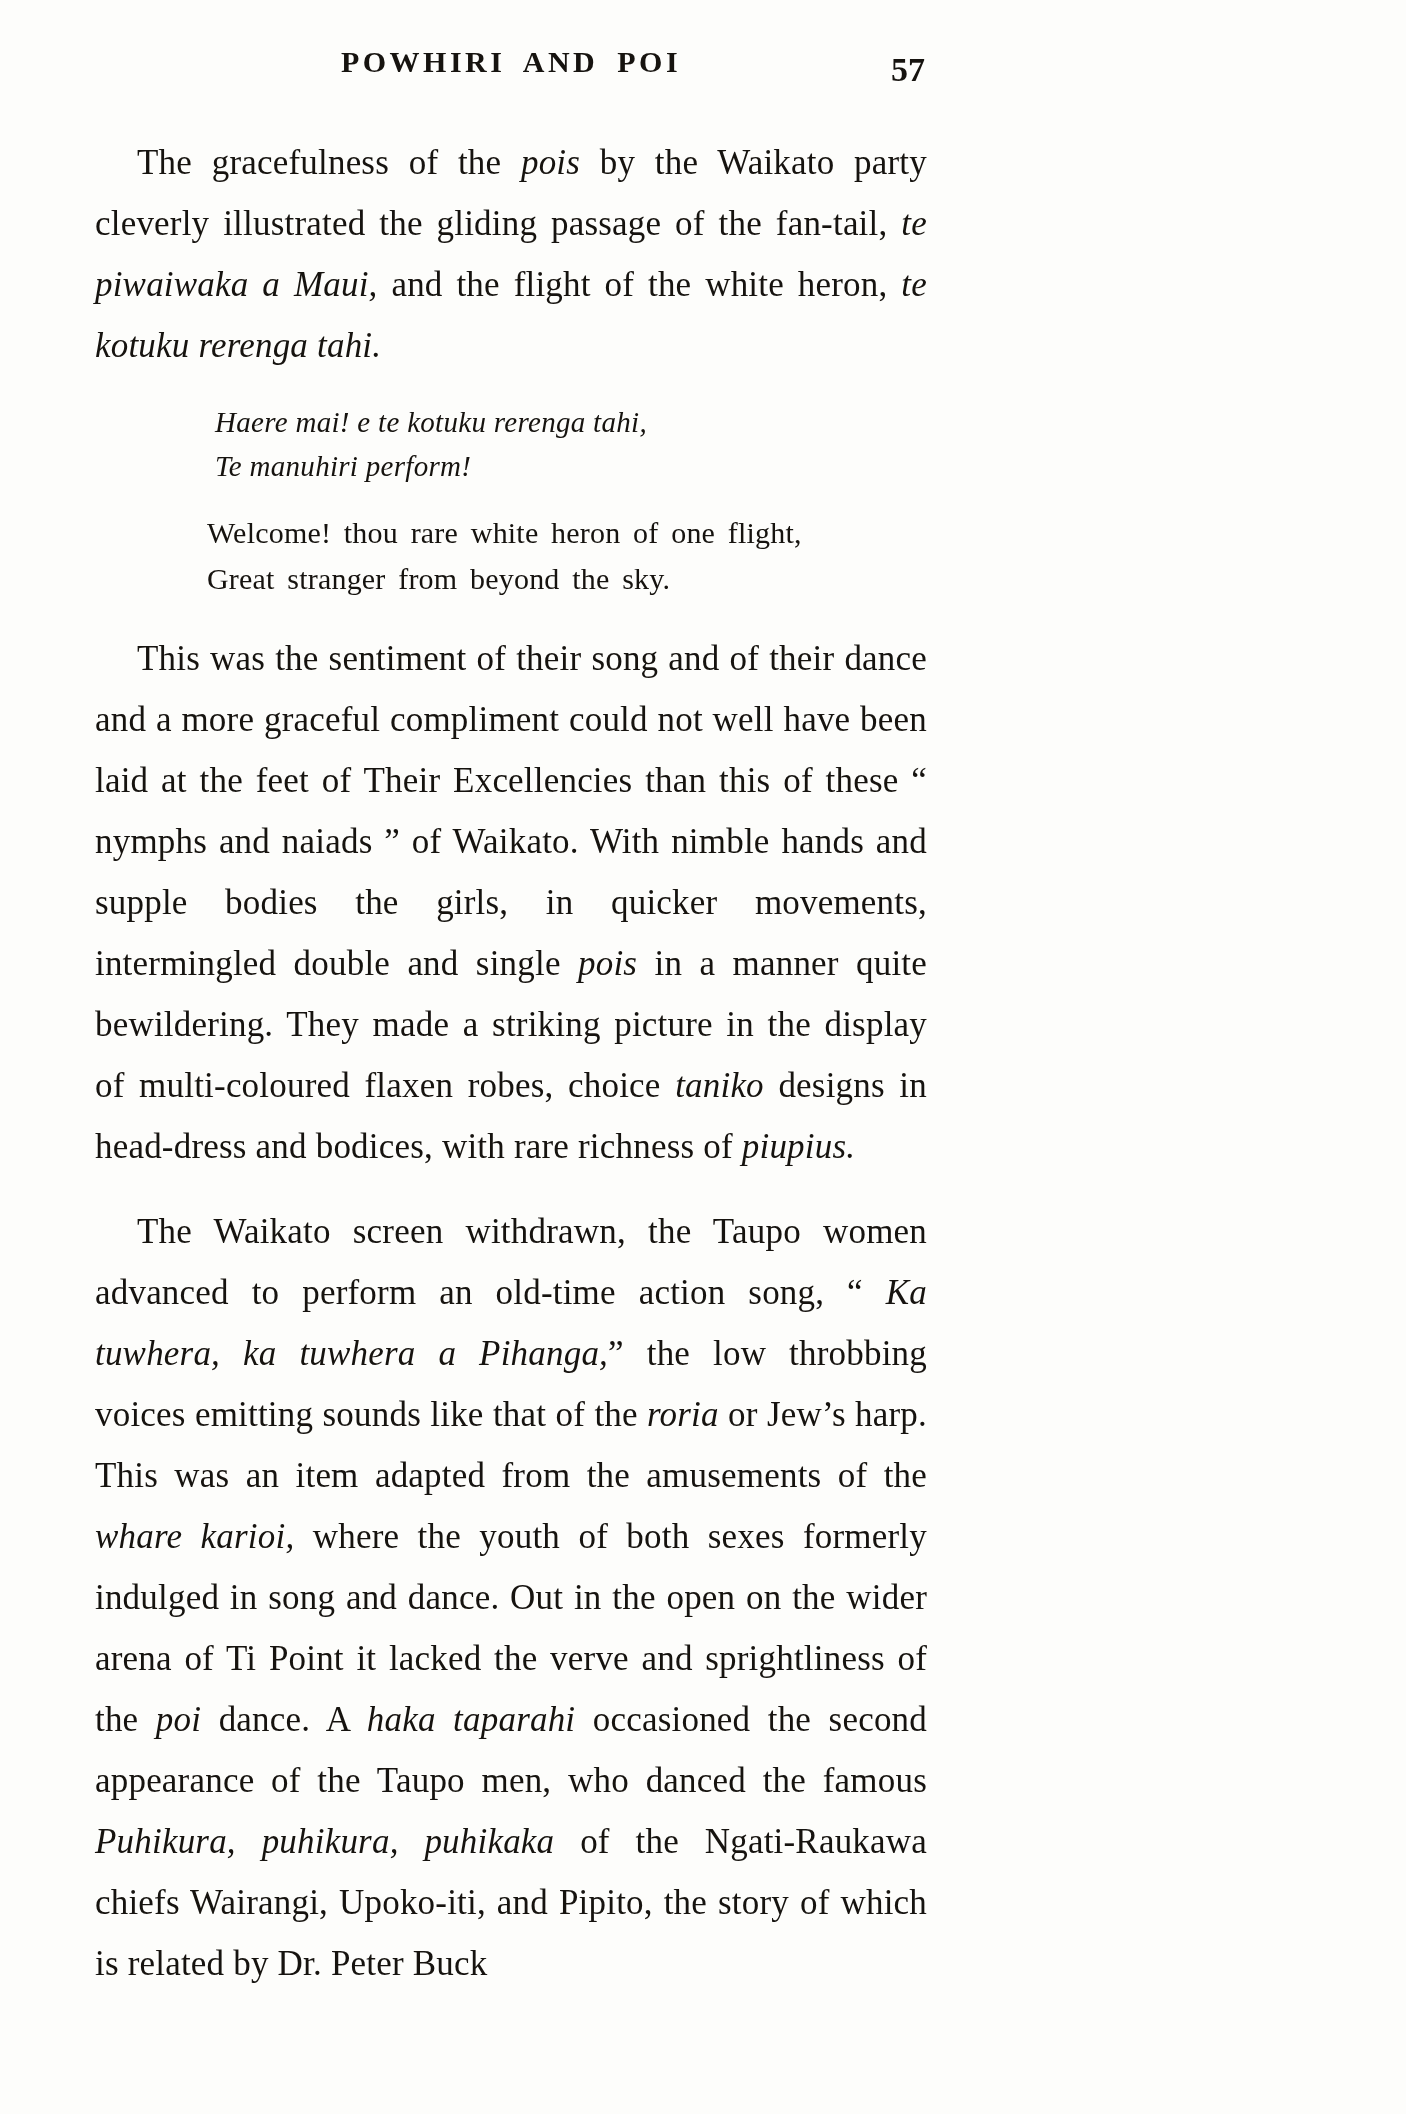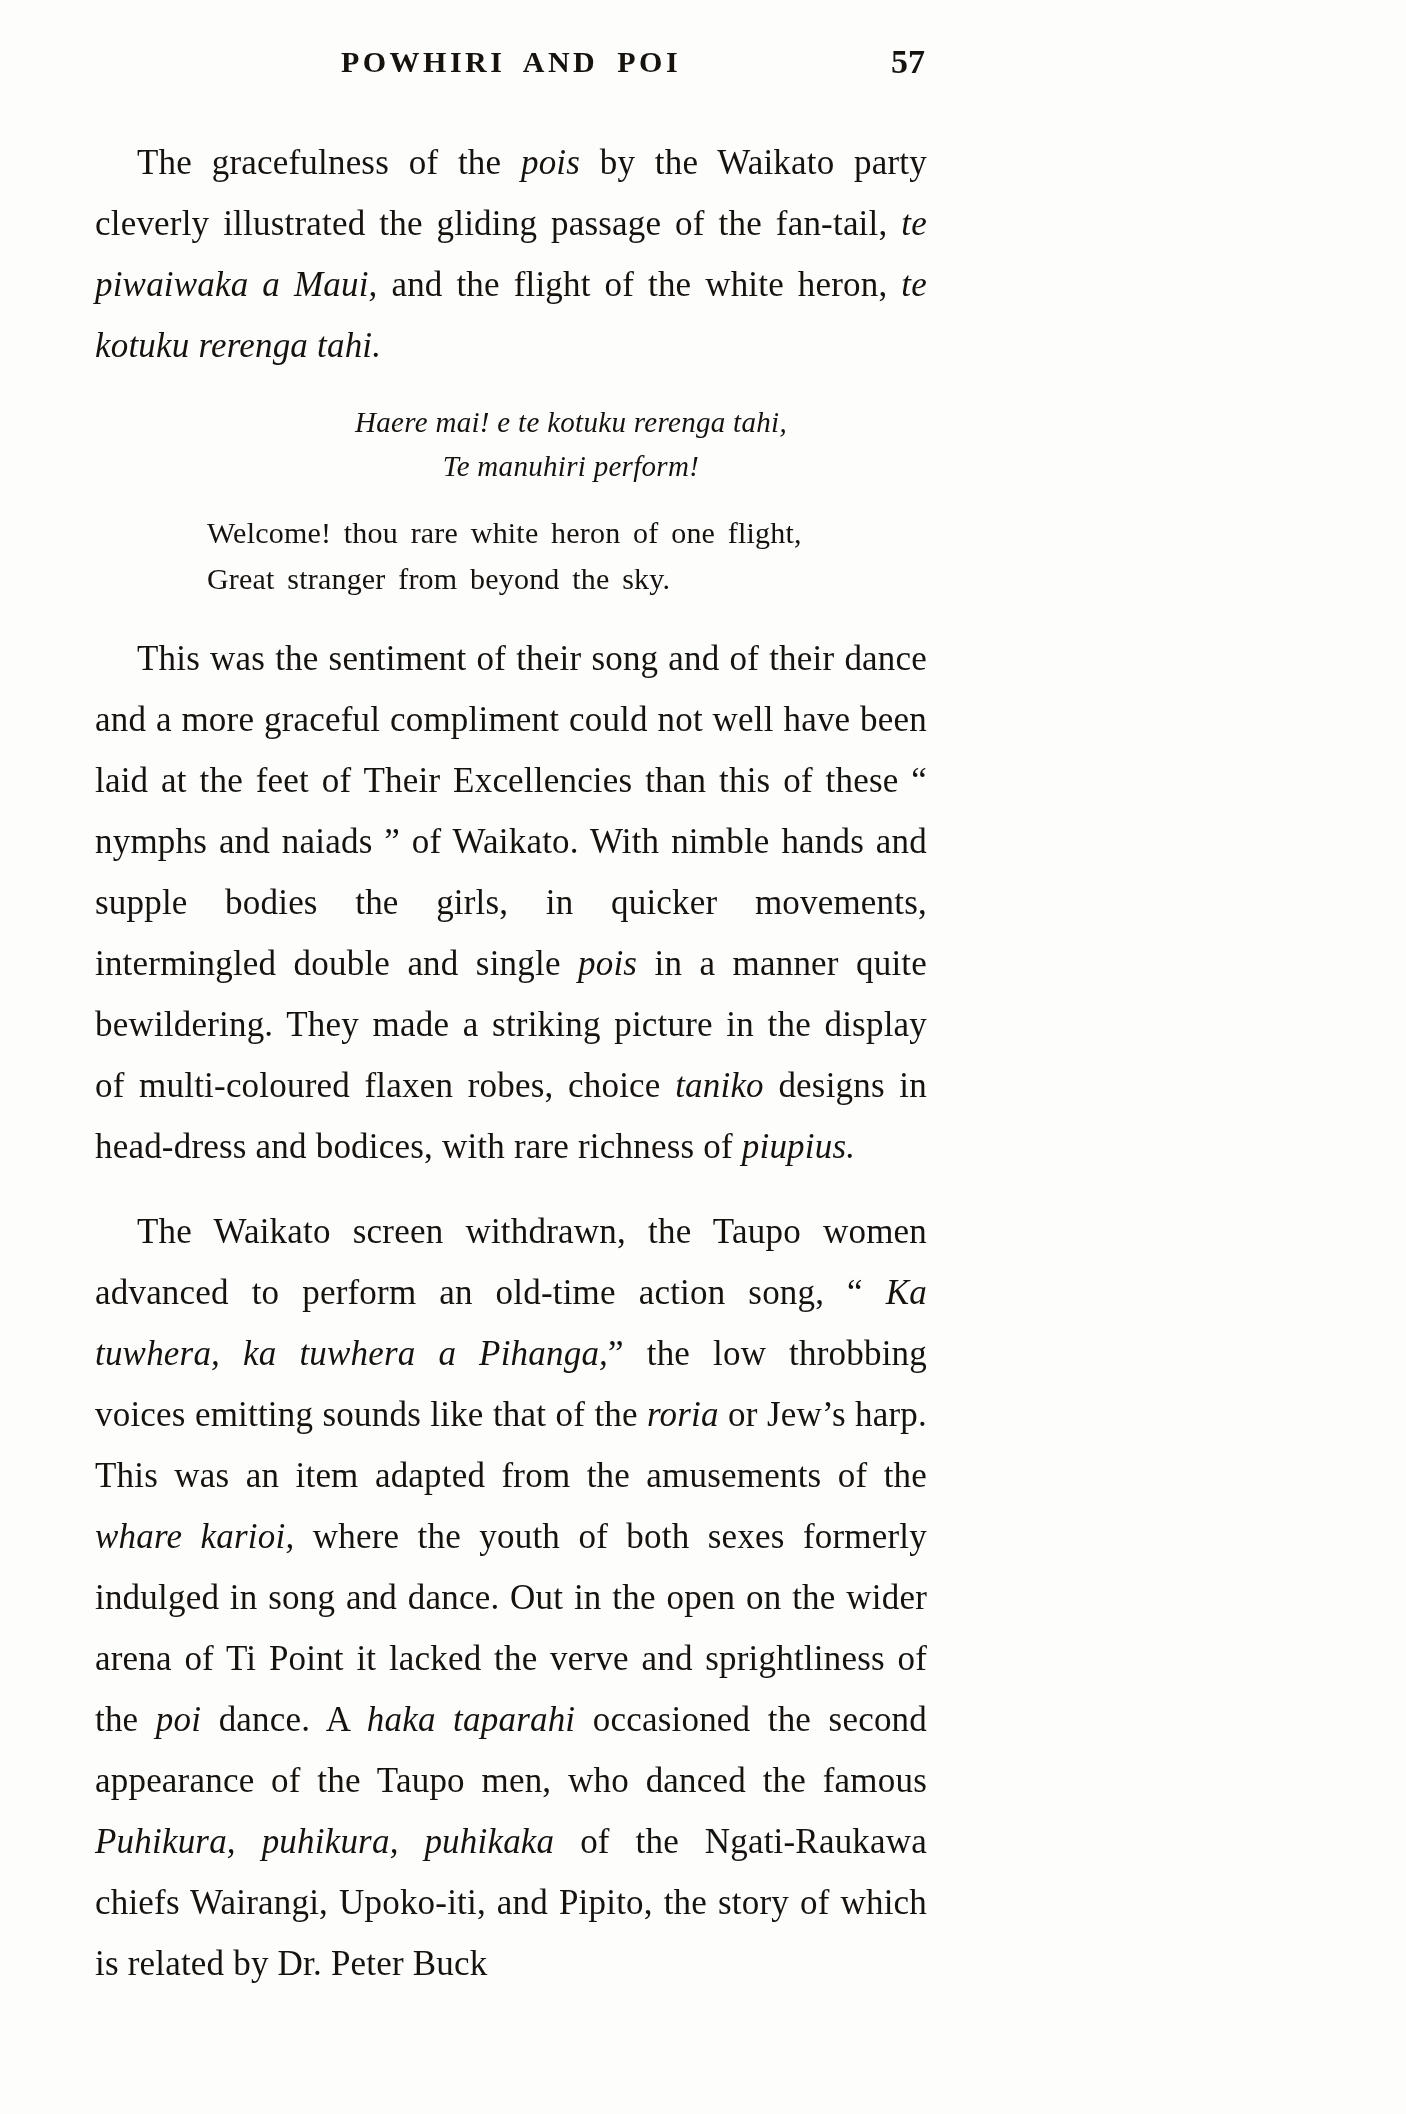--- a/index.html
+++ b/index.html
@@ -33,21 +33,21 @@
   .head-title {
     font-size: 30px;
     font-weight: 700;
     letter-spacing: 3.5px;
     word-spacing: 8px;
     line-height: 44px;
   }
   .page-num {
     position: absolute;
     right: 2px;
-    top: 0;
+    top: 8px;
     font-size: 34px;
     font-weight: 700;
     line-height: 44px;
   }
   p.body-par {
     font-size: 35px;
     line-height: 61px;
     text-align: justify;
     text-indent: 42px;
     margin: 0 0 24px 0;
@@ -55,21 +55,20 @@
   }
   p.body-par em {
     font-style: italic;
   }
   .verse {
     font-style: italic;
     font-size: 29px;
     line-height: 44px;
     margin: 4px 0 22px 120px;
     letter-spacing: 0.3px;
-    text-align: center;
   }
   .translation {
     font-size: 30px;
     line-height: 46px;
     margin: 0 0 26px 112px;
     word-spacing: 5px;
     letter-spacing: 0.2px;
   }
 </style>
 </head>

